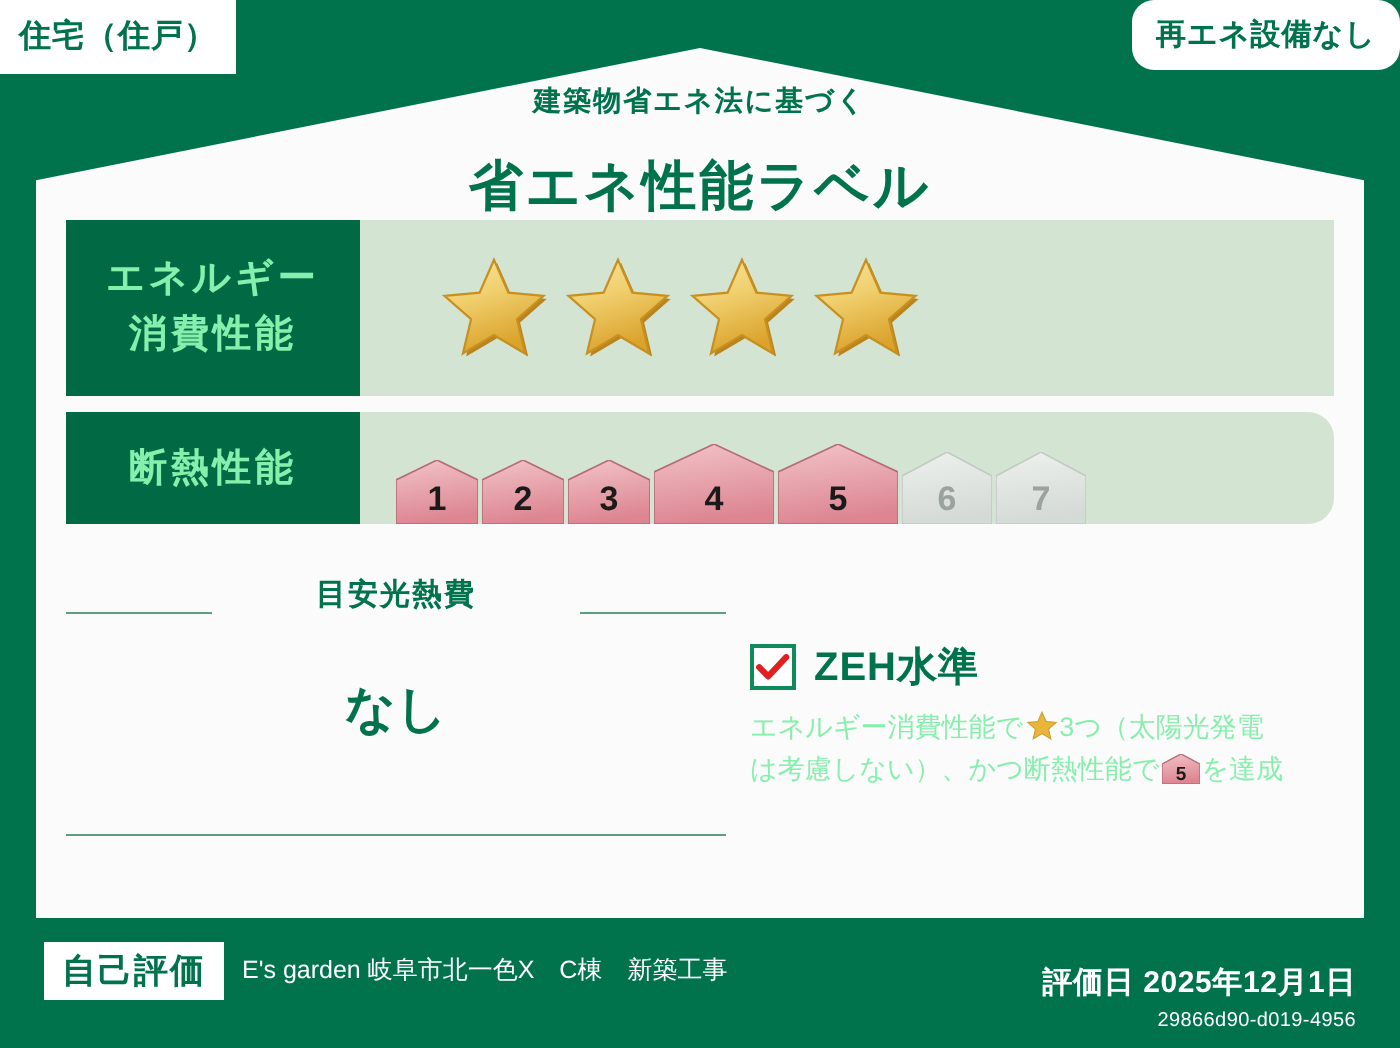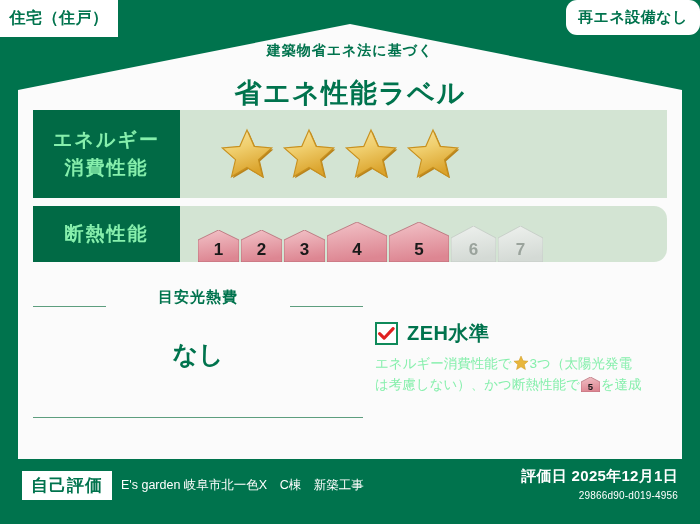--- a/index.html
+++ b/index.html
@@ -190,21 +190,21 @@
     padding: 3px 9px;
     letter-spacing: 1px;
   }
   #building-info {
     margin-left: 9px;
     font-size: 12.5px;
     white-space: pre;
   }
   #footer-right {
     position: absolute;
-    right: 22px; top: 8px;
+    right: 22px; top: 23px;
     text-align: right;
   }
   #eval-date { font-size: 15px; font-weight: bold; letter-spacing: 0.3px; }
   #doc-id { font-size: 10px; margin-top: 4px; letter-spacing: 0.2px; }
 </style>
 </head>
 <body>
 
 <div id="label-root">
 

